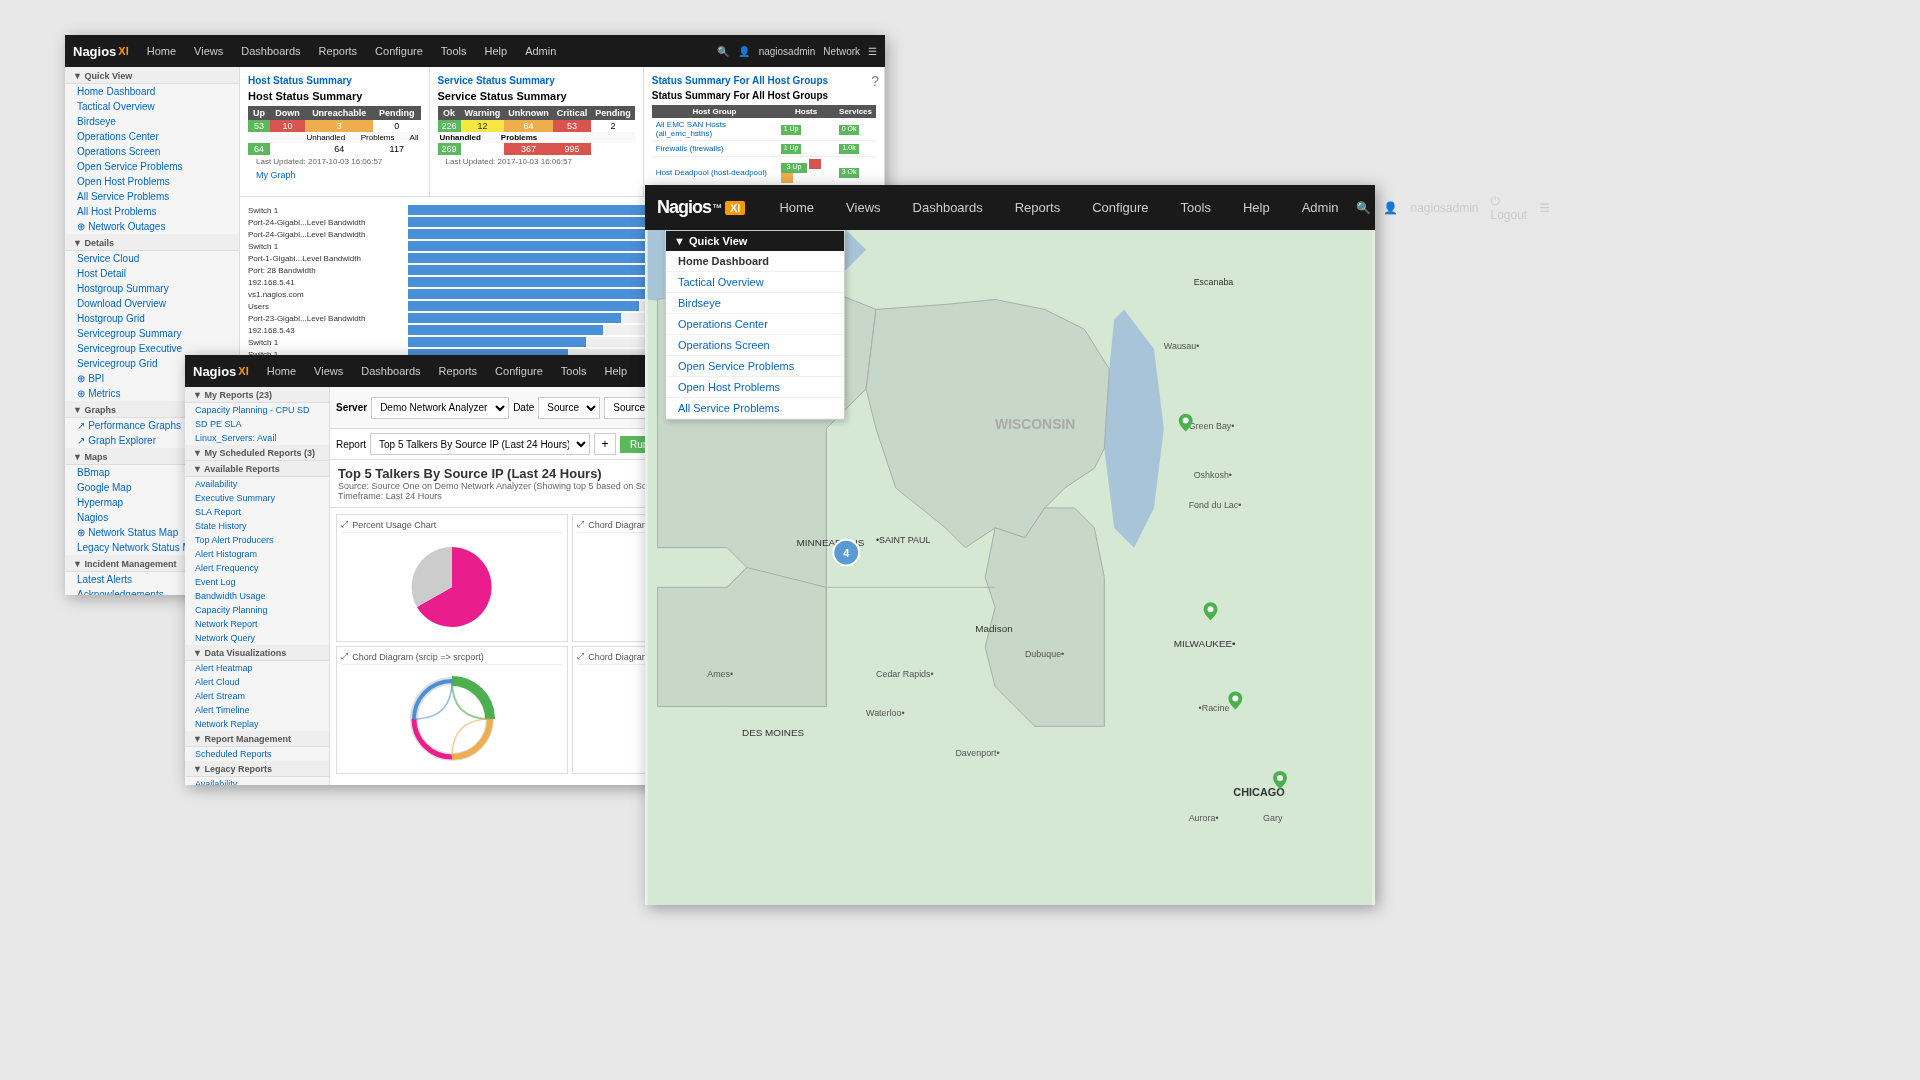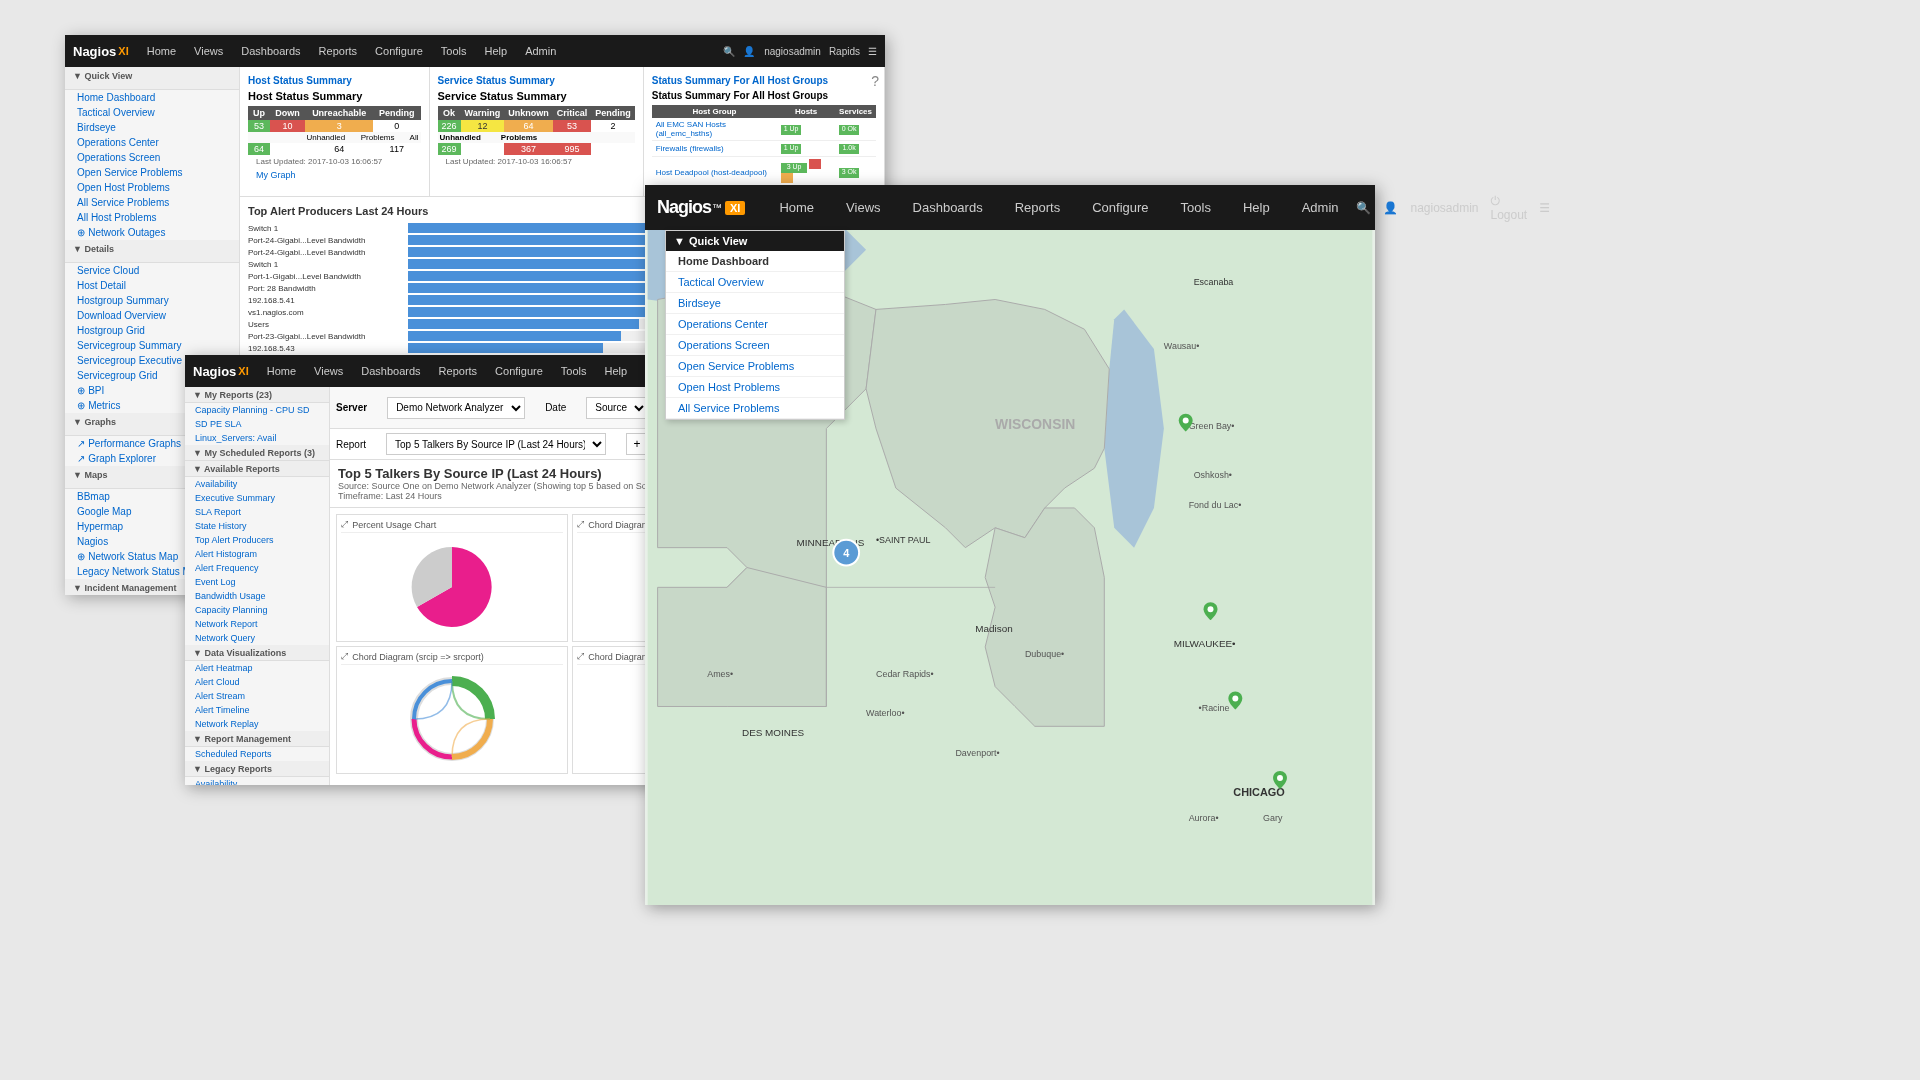--- a/index.html
+++ b/index.html
@@ -95,21 +95,21 @@
       top: 32px;
       left: 0;
       width: 175px;
       bottom: 0;
       background: #f5f5f5;
       border-right: 1px solid #ddd;
       overflow-y: auto;
       font-size: 10px;
     }
     .sidebar-section {
-      padding: 4px 8px 8px;
+      padding: 4px 8px 2px;
       color: #555;
       font-weight: bold;
       font-size: 9px;
       border-bottom: 1px solid #ddd;
       background: #eee;
     }
     .sidebar-item {
       padding: 2px 12px;
       color: #0066cc;
       cursor: pointer;
@@ -340,21 +340,21 @@
       font-size: 9px;
     }
 
     
     .reports-toolbar {
       background: #f8f8f8;
       border-bottom: 1px solid #ddd;
       padding: 4px 6px;
       display: flex;
       align-items: center;
-      gap: 20px;
+      gap: 4px;
       font-size: 10px;
     }
     .select-box {
       height: 22px;
       font-size: 10px;
       border: 1px solid #ccc;
       padding: 0 4px;
       background: #fff;
     }
     .run-btn {
@@ -469,21 +469,21 @@
     <span class="nav-item">Dashboards</span>
     <span class="nav-item">Reports</span>
     <span class="nav-item">Configure</span>
     <span class="nav-item">Tools</span>
     <span class="nav-item">Help</span>
     <span class="nav-item">Admin</span>
     <div class="nav-right">
       <span>🔍</span>
       <span>👤</span>
       <span>nagiosadmin</span>
-      <span>Rapids</span>
+      <span>Network</span>
       <span>☰</span>
     </div>
   </div>
 
   <div class="sidebar">
     <div class="sidebar-section">▼ Quick View</div>
     <div class="sidebar-item">Home Dashboard</div>
     <div class="sidebar-item">Tactical Overview</div>
     <div class="sidebar-item">Birdseye</div>
     <div class="sidebar-item">Operations Center</div>
@@ -627,24 +627,20 @@
             </td>
             <td><span class="small-green">3 Ok</span></td>
           </tr>
         </tbody>
           </table>
         <div style="position:absolute;top:6px;right:6px;font-size:14px;color:#888;cursor:pointer;">?</div>
       </div>
     </div>
 
     <div class="chart-section">
-      <div style="display:flex;align-items:center;justify-content:space-between;">
-        <div class="chart-title">Top Alert Producers Last 24 Hours</div>
-        <span style="font-size:12px;color:#aaa;">☰</span>
-      </div>
       <div class="bar-chart">
 
         <div id="bars-container">
             <div class="bar-row">
         <div class="bar-label">Switch 1</div>
         <div class="bar-track">
           <div class="bar-fill" style="width:100%"></div>
         </div>
         <div class="bar-value">25</div>
       </div>

